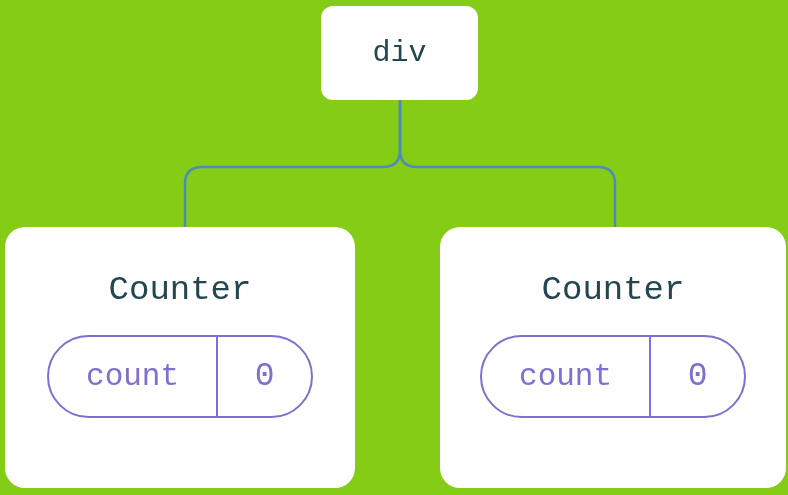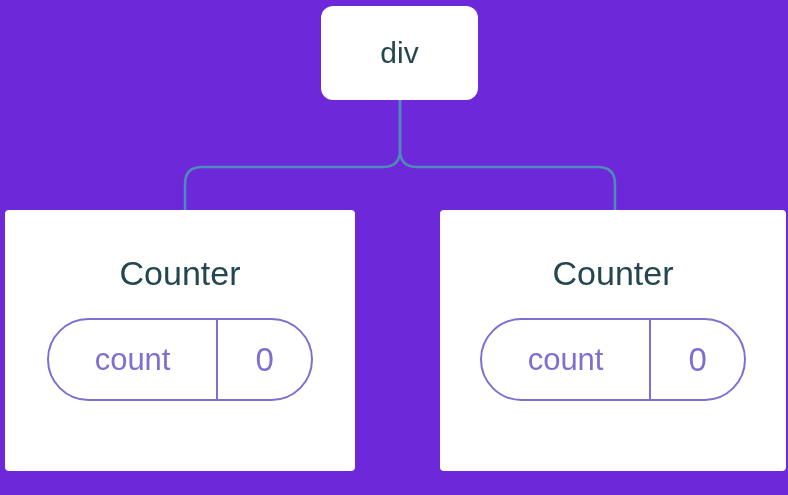--- a/index.html
+++ b/index.html
@@ -3,23 +3,23 @@
 <meta charset="utf-8">
 <style>
   html, body {
     margin: 0;
     padding: 0;
   }
   .stage {
     position: relative;
     width: 788px;
     height: 495px;
-    background: #6d28d9;
+    background: #84cc16;
     overflow: hidden;
-    font-family: Liberation Sans, sans-serif;
+    font-family: Liberation Mono, monospace;
   }
   .connectors {
     position: absolute;
     left: 0;
     top: 0;
     pointer-events: none;
   }
   .node, .card {
     position: absolute;
     background: #FFFFFF;
@@ -31,23 +31,23 @@
     width: 157px;
     height: 94px;
     border-radius: 12px;
     display: flex;
     align-items: center;
     justify-content: center;
     font-size: 30px;
     color: #23464F;
   }
   .card {
-    top: 210px;
+    top: 227px;
     height: 261px;
-    border-radius: 4px;
+    border-radius: 20px;
     display: flex;
     flex-direction: column;
     align-items: center;
   }
   .card-left  { left: 5px;   width: 350px; }
   .card-right { left: 440px; width: 346px; }
   .card-title {
     margin-top: 46px;
     font-size: 34px;
     font-weight: 500;

